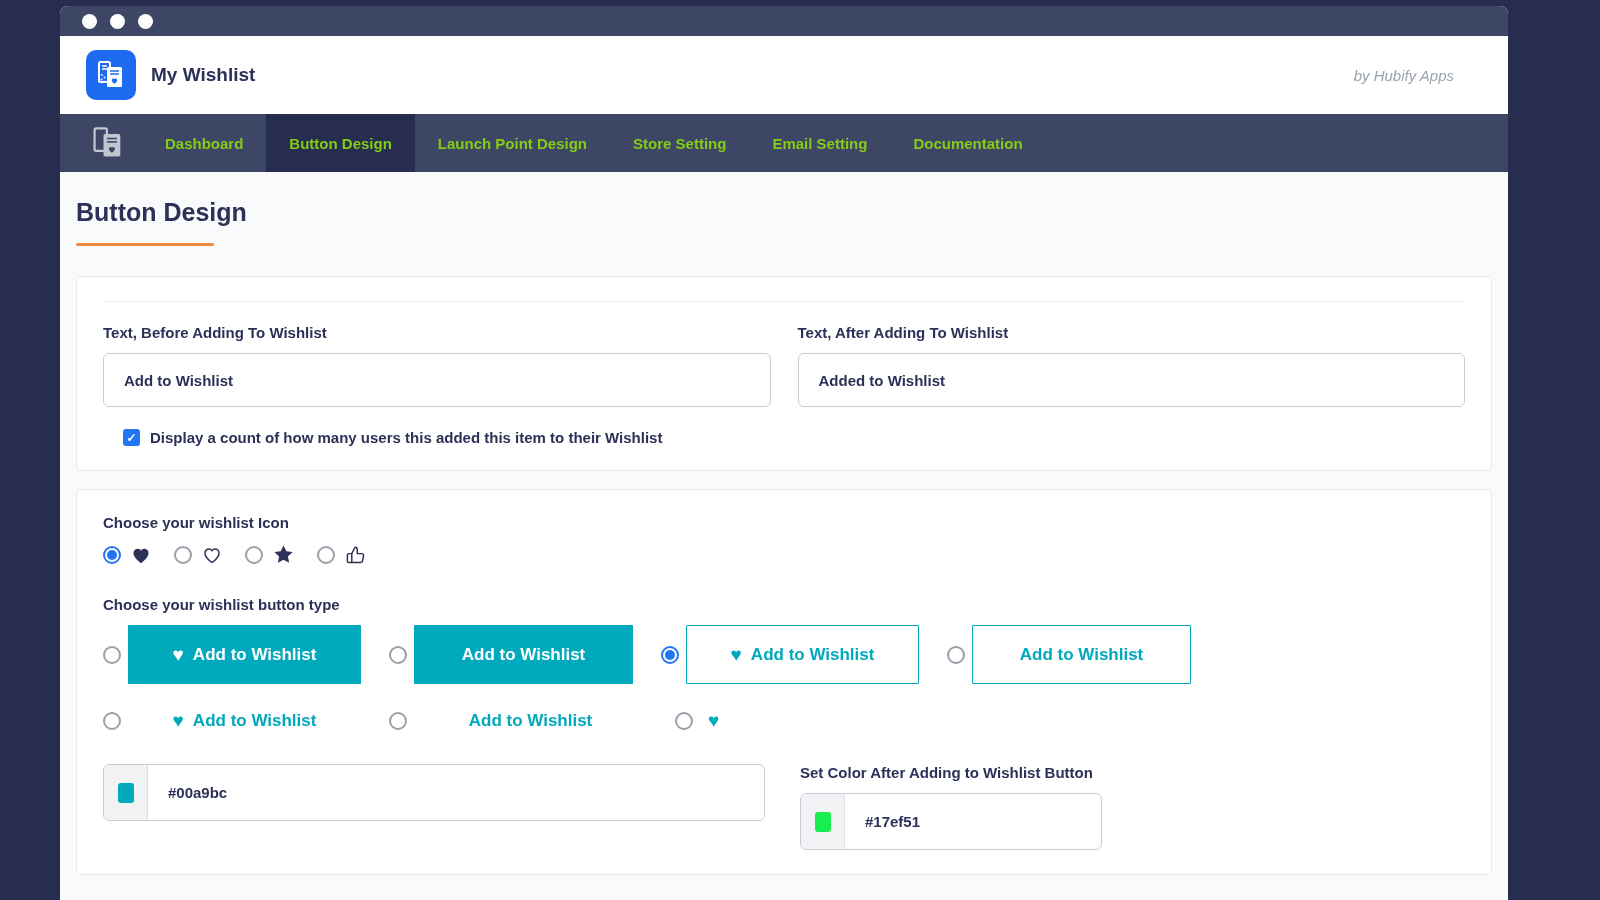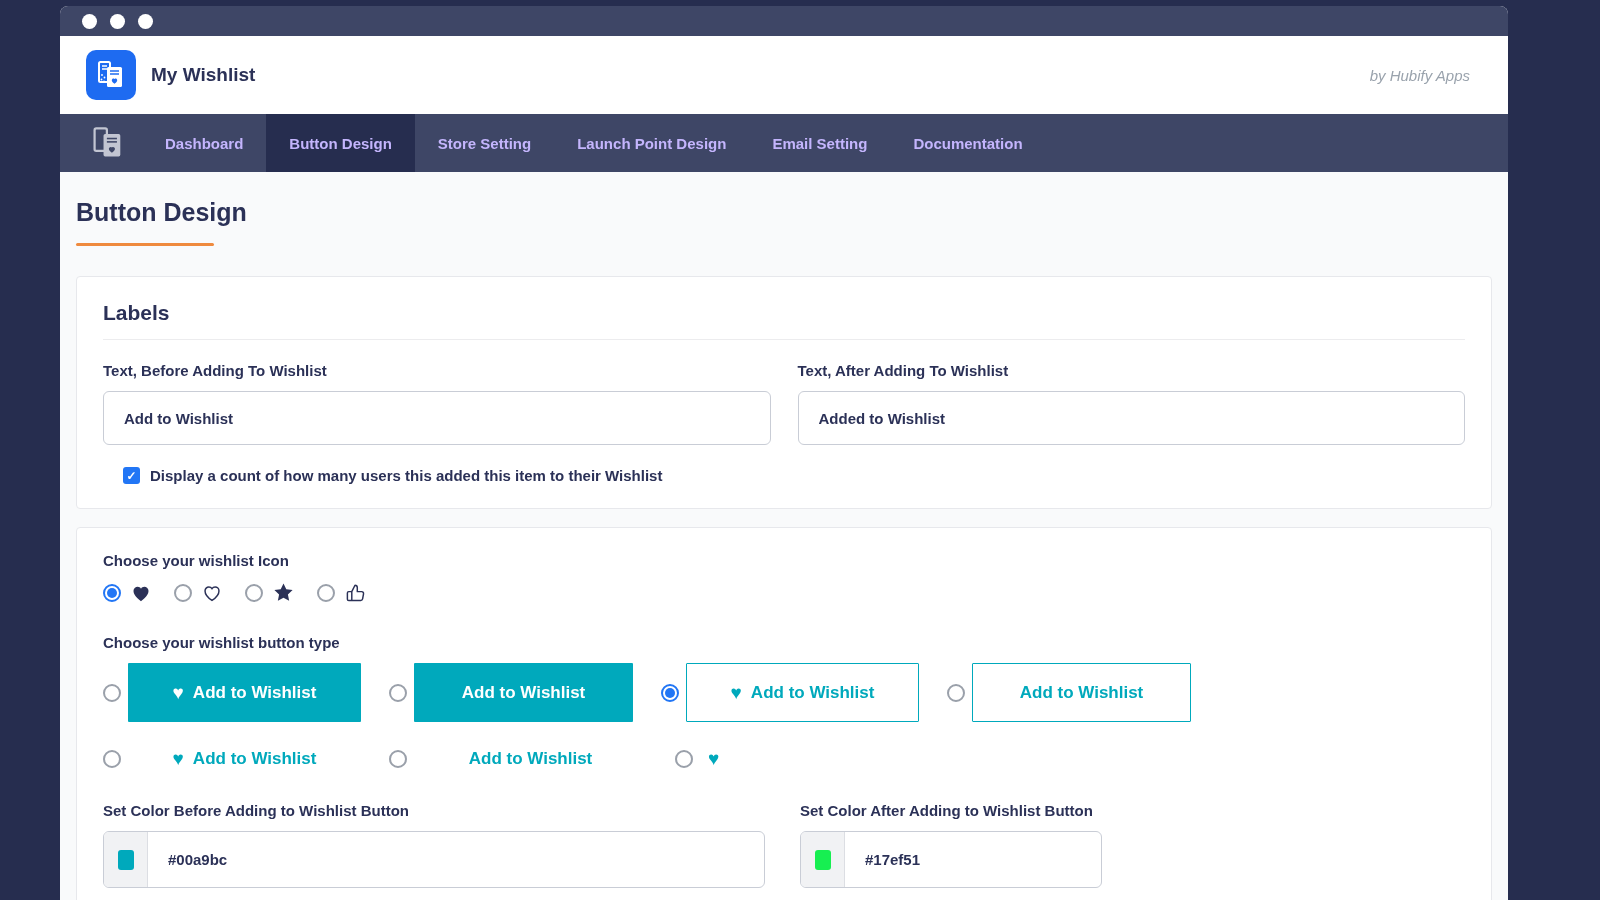--- a/index.html
+++ b/index.html
@@ -23,21 +23,21 @@
     background: #3e4666;
     display: flex; align-items: center;
     padding-left: 22px; gap: 13px;
   }
   .dot { width: 15px; height: 15px; border-radius: 50%; background: #ffffff; }
   
   .app-header {
     height: 78px; flex: 0 0 78px;
     background: #ffffff;
     display: flex; align-items: center;
-    padding: 0 38px 0 26px;
+    padding: 0 54px 0 26px;
   }
   .logo-badge {
     width: 50px; height: 50px; border-radius: 10px;
     background: #1e6bf1;
     display: flex; align-items: center; justify-content: center;
   }
   .app-title { font-size: 19px; font-weight: bold; color: #2b3157; margin-left: 15px; }
   .byline { margin-left: auto; font-size: 15px; color: #9aa3ad; font-style: italic; }
   
   .nav {
@@ -46,21 +46,21 @@
     display: flex; align-items: stretch;
   }
   .nav-logo {
     align-self: center; margin: 0 12px 0 26px;
     opacity: 0.82; width: 44px; height: 44px;
     display: flex; align-items: center; justify-content: center;
   }
   .nav-item {
     display: flex; align-items: center;
     padding: 0 23px;
-    color: #c4b5fd; font-size: 15px; font-weight: bold;
+    color: #84cc16; font-size: 15px; font-weight: bold;
     cursor: pointer; white-space: nowrap;
   }
   .nav-item.active { background: #262d4f; }
   .caret { font-size: 12px; margin-left: 7px; }
   
   .main { flex: 1; background: #f9fafb; padding: 26px 16px 0 16px; overflow: hidden; }
   .page-title { font-size: 25px; font-weight: bold; color: #2b3157; }
   .title-underline { width: 138px; height: 3px; background: #ef8a3e; margin-top: 16px; border-radius: 2px; }
   .card {
     background: #ffffff;
@@ -197,32 +197,31 @@
         <rect x="13" y="9" width="15" height="20" rx="1.5" fill="#dfe2ea"></rect>
         <g stroke="#3e4666" stroke-width="1.4">
           <line x1="16" y1="13" x2="25" y2="13"></line>
           <line x1="16" y1="16" x2="25" y2="16"></line>
         </g>
         <path d="M20.5 25.8 c-2.6-1.8 -3.4-3.6 -2.2-4.8 c0.9-0.9 2.2-0.5 2.2 0.3 c0-0.8 1.3-1.2 2.2-0.3 c1.2 1.2 0.4 3 -2.2 4.8z" fill="#3e4666"></path>
       </svg>
     </div>
     <div class="nav-item">Dashboard</div>
     <div class="nav-item active">Button Design</div>
+    <div class="nav-item">Launch Point Design</div>
     <div class="nav-item">Store Setting</div>
-    <div class="nav-item">Launch Point Design</div>
     <div class="nav-item">Email Setting</div>
     <div class="nav-item">Documentation</div>
   </div>
 
   <div class="main">
     <h1 class="page-title">Button Design</h1>
     <div class="title-underline"></div>
 
     <div class="card card-labels">
-      <h2 class="card-heading">Labels</h2>
       <hr class="divider">
       <div class="fields-grid">
         <div>
           <label class="field-label">Text, Before Adding To Wishlist</label>
           <input class="text-input" type="text" value="Add to Wishlist" style="">
         </div>
         <div>
           <label class="field-label">Text, After Adding To Wishlist</label>
           <input class="text-input" type="text" value="Added to Wishlist" style="">
         </div>
@@ -318,21 +317,20 @@
           </div>
         </div>
         <div class="btn-opt">
           <span class="radio"></span>
           <span class="wl-icononly">♥</span>
         </div>
       </div>
 
       <div class="colors-row">
         <div class="color-group-before">
-          <label class="field-label">Set Color Before Adding to Wishlist Button</label>
           <div class="color-input">
             <span class="swatch-cell">
               <span class="swatch swatch-teal"></span>
             </span>
             <span class="color-value">#00a9bc</span>
           </div>
         </div>
         <div class="color-group-after">
           <label class="field-label">Set Color After Adding to Wishlist Button</label>
           <div class="color-input">

